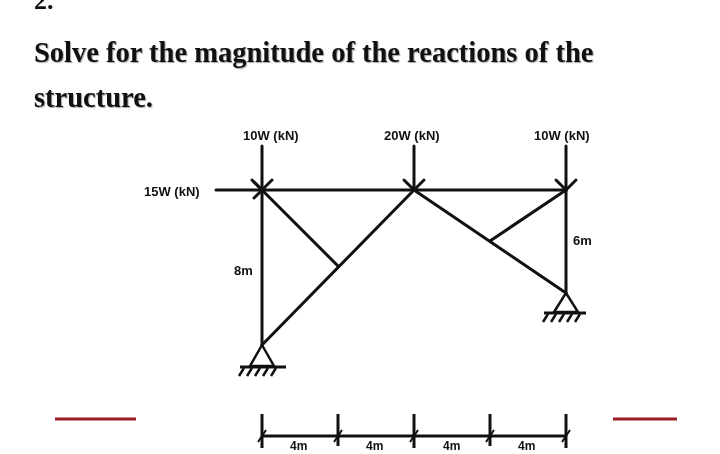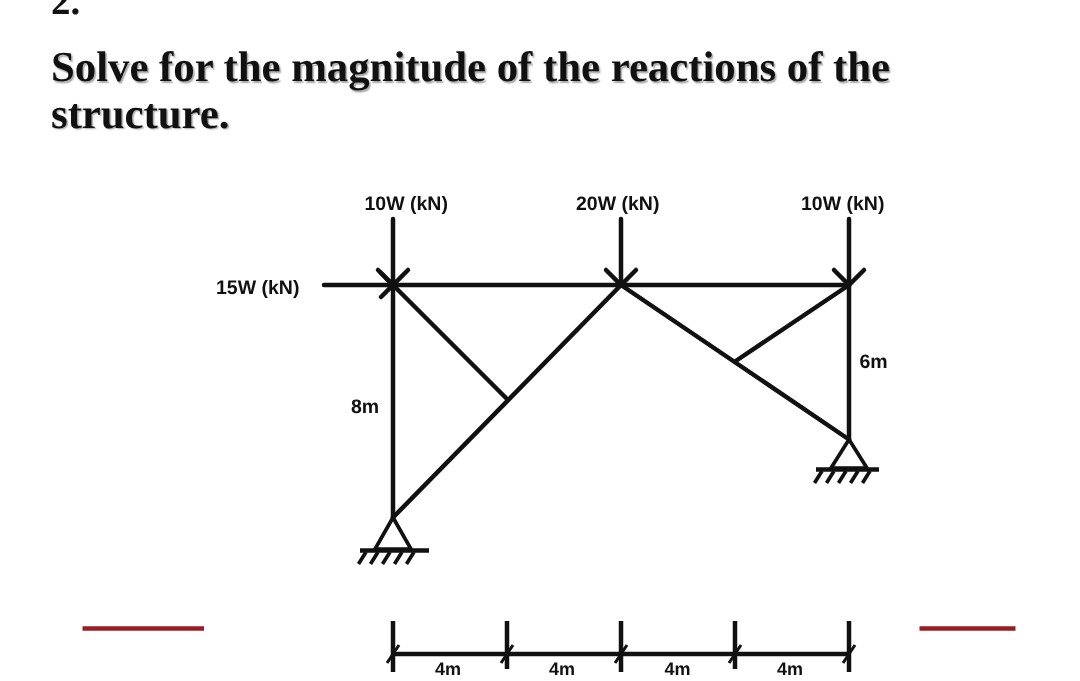--- a/index.html
+++ b/index.html
@@ -4,21 +4,21 @@
   <style>
     html, body { margin: 0; padding: 0; background: #ffffff; }
     body { width: 720px; height: 454px; position: relative; overflow: hidden; }
     .qnum {
       position: absolute; left: 34px; top: -14px;
       font-family: "Liberation Serif", serif; font-weight: bold; font-size: 26px; color: #111;
     }
     .prompt {
       position: absolute; left: 34px; top: 30px; width: 670px;
       font-family: "Liberation Serif", serif; font-weight: bold; font-size: 28.5px;
-      line-height: 31px; color: #111;
+      line-height: 45px; color: #111;
       text-shadow: 1px 1px 1px rgba(0,0,0,0.35);
     }
     svg.diagram { position: absolute; left: 0; top: 0; }
     .lbl { font-family: "Liberation Sans", sans-serif; font-weight: bold; fill: #111; }
   </style>
 </head>
 <body>
 
 <div class="qnum">2.</div>
 <div class="prompt">Solve for the magnitude of the reactions of the structure.</div>

